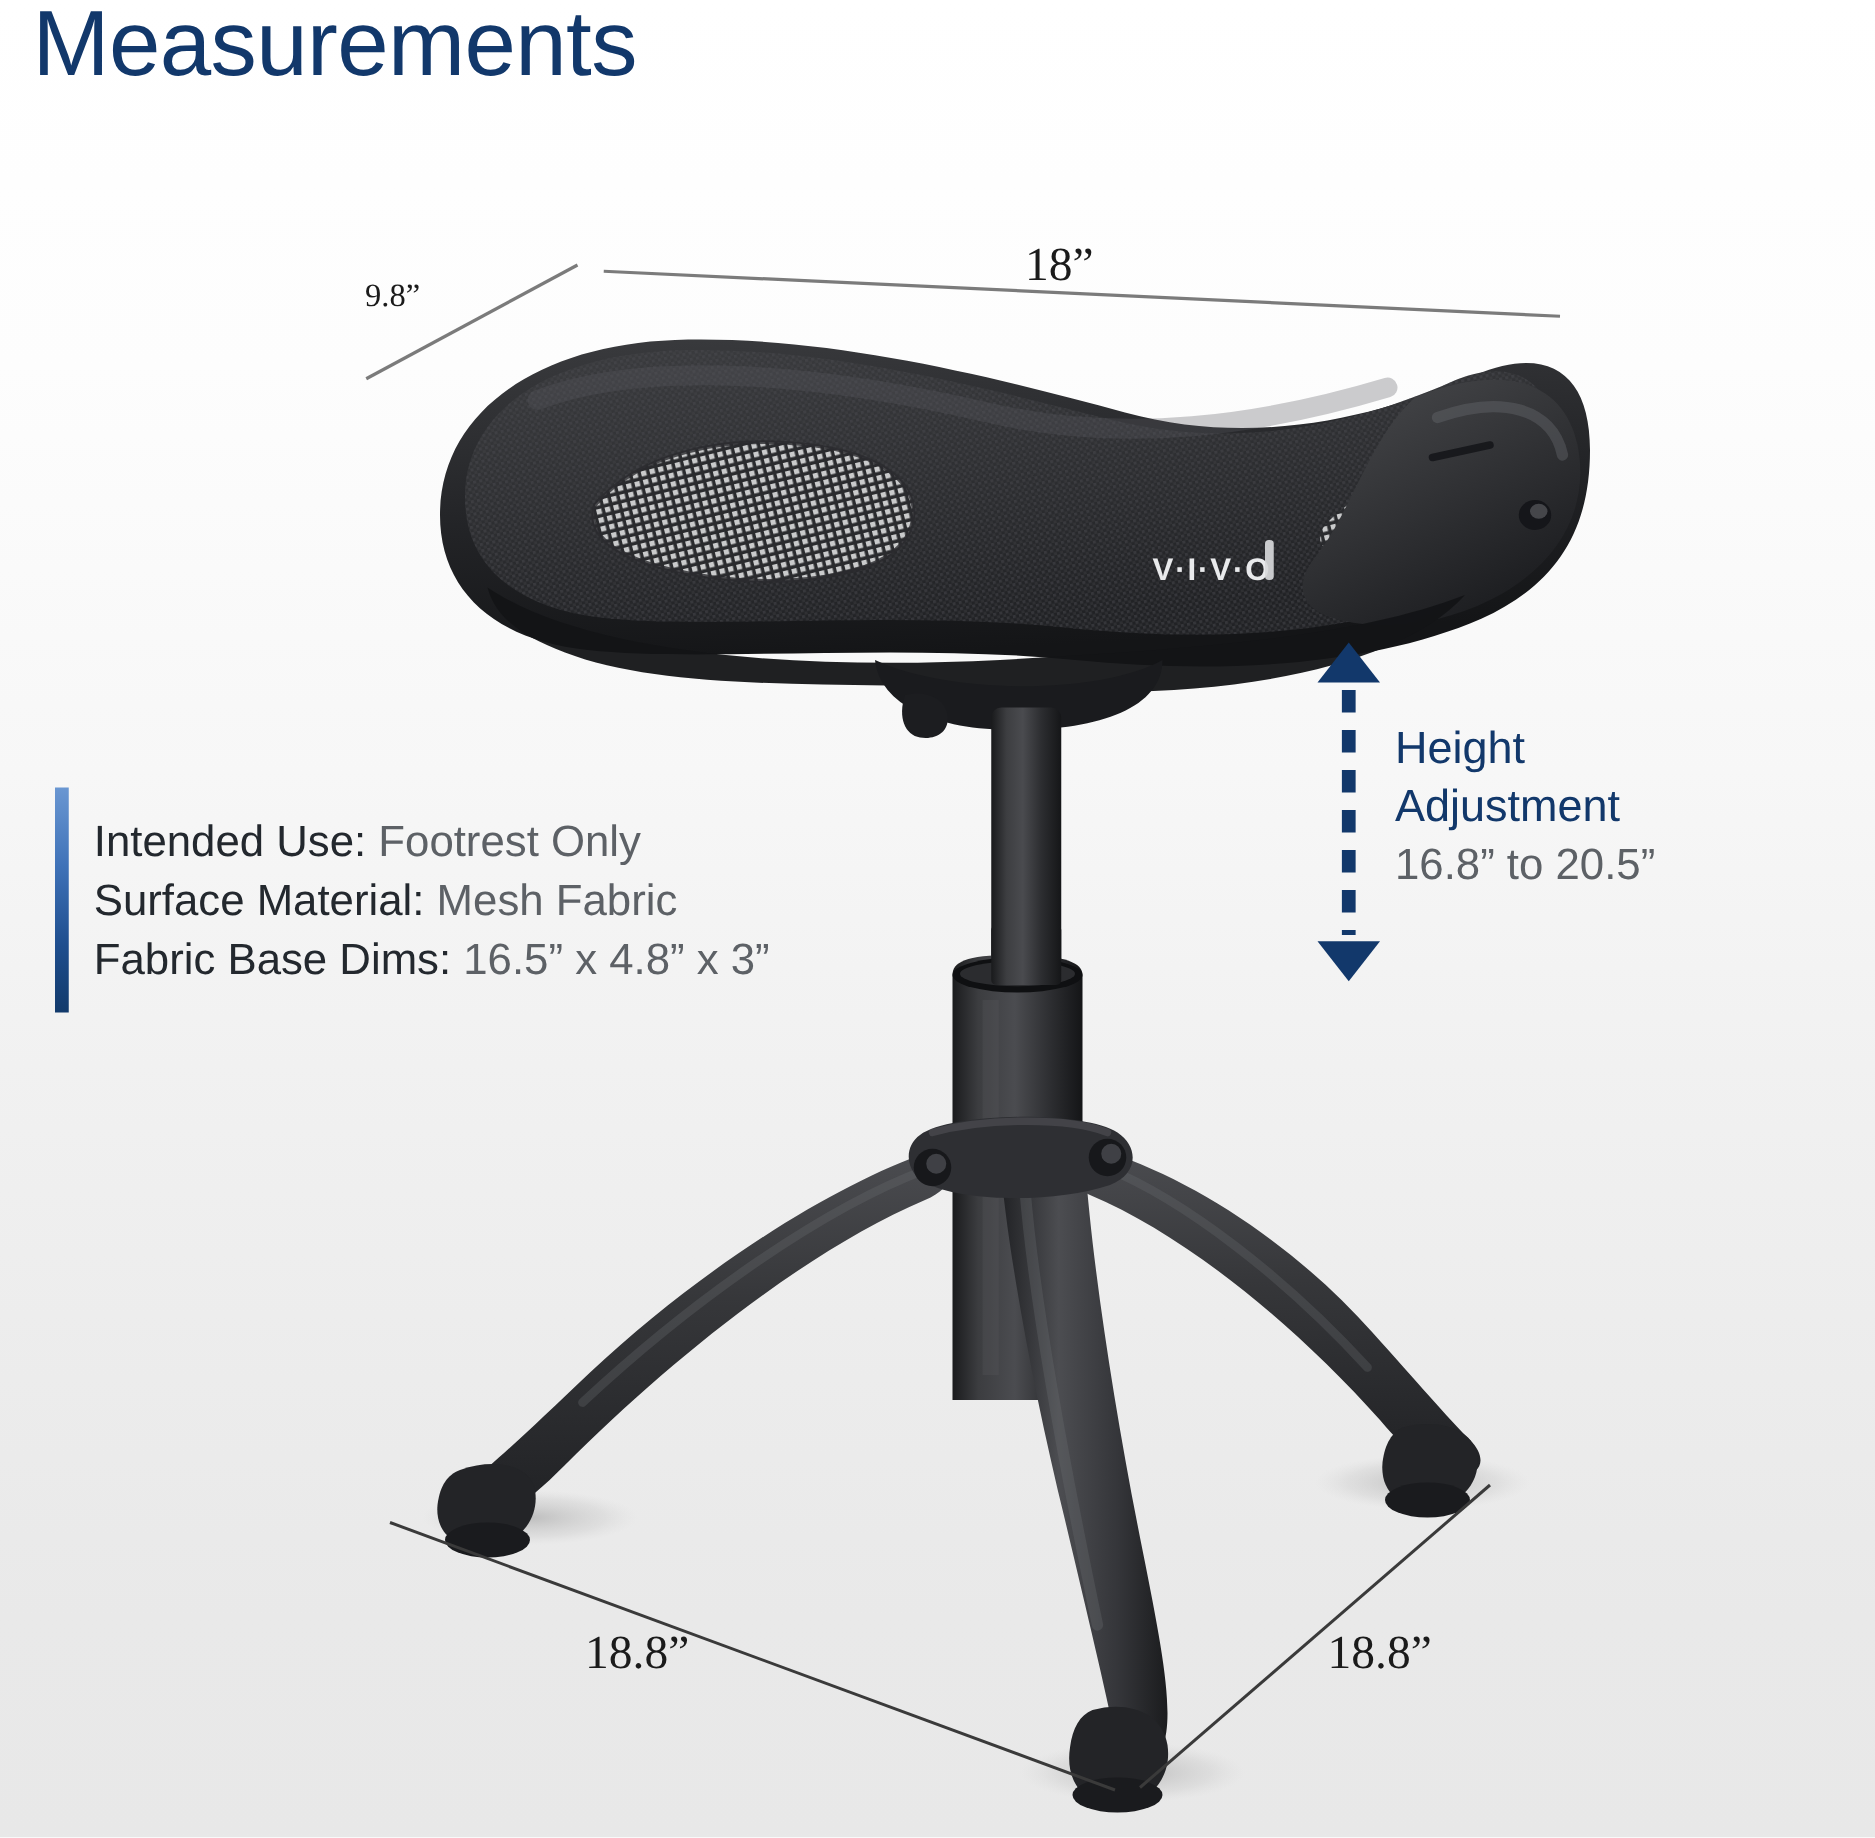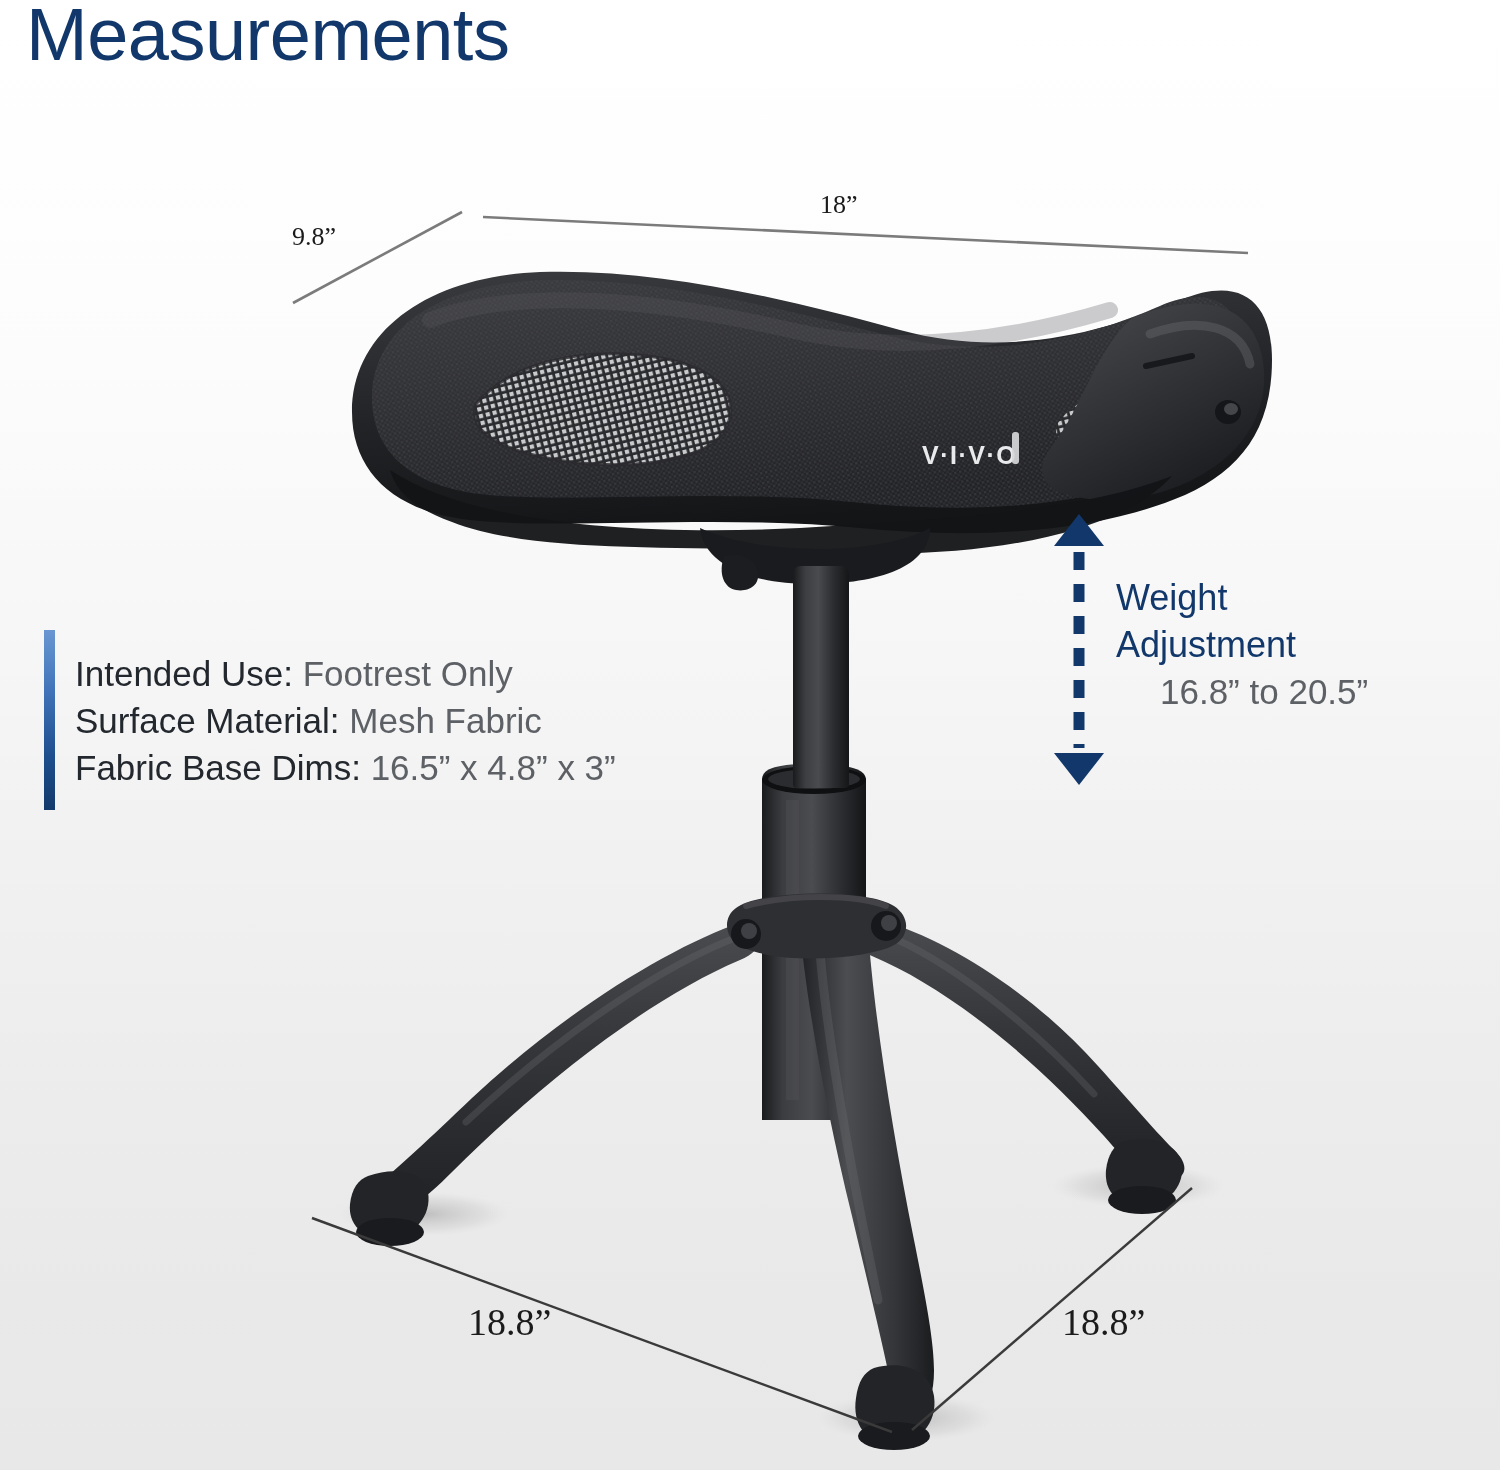--- a/index.html
+++ b/index.html
@@ -104,31 +104,30 @@
     color: #12386b;
     white-space: nowrap;
     font-family: "Liberation Sans", sans-serif;
   }
   .height-range {
     font-size: 35px;
     line-height: 48px;
     color: #5d6166;
     white-space: nowrap;
     font-family: "Liberation Sans", sans-serif;
-    margin-left: 44px;
   }
 
   
   .dim-label {
     position: absolute;
     font-family: "Liberation Serif", serif;
     color: #1b1b1b;
     white-space: nowrap;
   }
-  #dim-width-top   { left: 820px;  top: 190px; font-size: 26px; }
+  #dim-width-top   { left: 820px;  top: 190px; font-size: 38px; }
   #dim-depth-top   { left: 292px;  top: 222px; font-size: 26px; }
   #dim-base-left   { left: 468px;  top: 1300px; font-size: 38px; }
   #dim-base-right  { left: 1062px; top: 1300px; font-size: 38px; }
 
   
   #leader-lines, #product {
     position: absolute;
     left: 0;
     top: 0;
     width: 1500px;
@@ -422,19 +421,19 @@
     <svg id="height-arrow" viewBox="0 0 62 275">
 
       <polygon points="27,2 52,34 2,34" fill="#12386b"></polygon>
 
       <line x1="27" y1="40" x2="27" y2="236" stroke="#12386b" stroke-width="11" stroke-dasharray="18 14"></line>
 
       <polygon points="27,273 2,241 52,241" fill="#12386b"></polygon>
     </svg>
 
     <div id="height-text">
-      <div class="height-line">Weight</div>
+      <div class="height-line">Height</div>
       <div class="height-line">Adjustment</div>
       <div class="height-range">16.8” to 20.5”</div>
     </div>
   </div>
 
 </div>
 
 </body></html>

